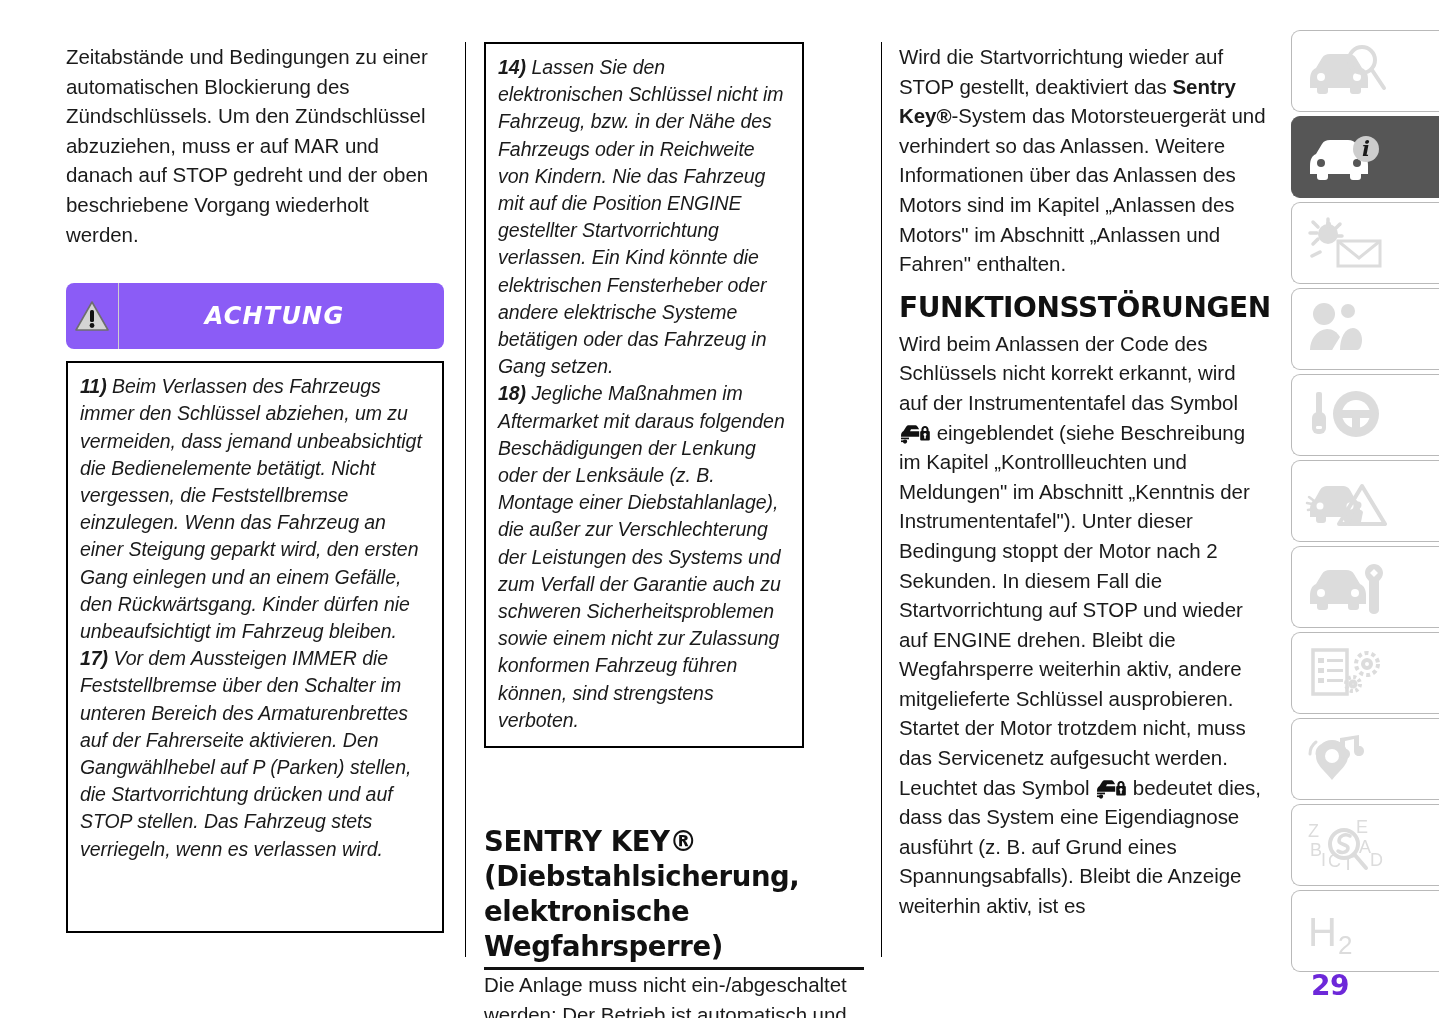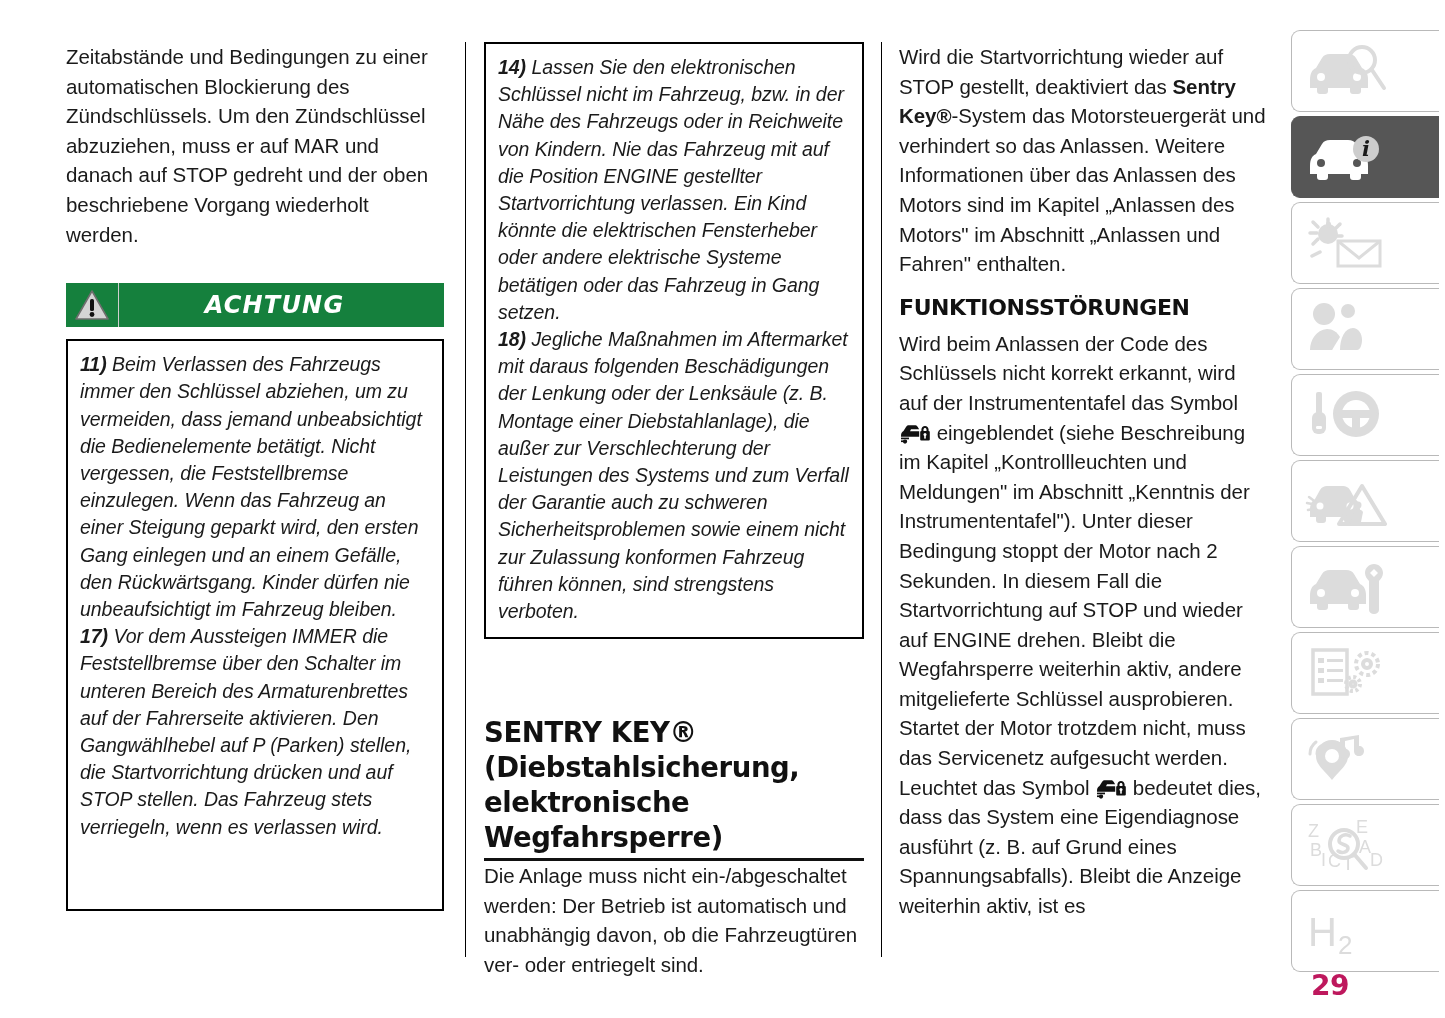--- a/index.html
+++ b/index.html
@@ -49,43 +49,44 @@
   }
   p + p { margin-top: 0; }
 
   .b { font-weight: bold; }
 
   
   h2.section-head {
     margin: 0;
     font-family: "DejaVu Sans", sans-serif;
     font-weight: bold;
-    font-size: 22px;
+    font-size: 28px;
     line-height: 31px;
     letter-spacing: -0.4px;
     color: #111;
   }
   h2.big-head {
     font-size: 27.5px;
     line-height: 35px;
     margin-top: 36px;
   }
   .head-underline {
     border-bottom: 3px solid #111;
     padding-bottom: 3px;
     margin-bottom: 16px;
   }
 
   
   .warn-bar {
     display: flex;
     align-items: stretch;
-    background: #15803d;
-    height: 44px;
+    background: #8b5cf6;
+    height: 66px;
     width: 378px;
+    border-radius: 8px;
   }
   .warn-bar-icon {
     width: 52px;
     display: flex;
     align-items: center;
     justify-content: center;
     border-right: 1px solid #cfcfcf;
   }
   .warn-bar-title {
     flex: 1;
@@ -155,21 +156,21 @@
   .tab svg { display: block; }
 
   
   .page-number {
     position: absolute;
     right: 96px;
     bottom: 16px;
     font-family: "DejaVu Sans", sans-serif;
     font-weight: bold;
     font-size: 28px;
-    color: #be185d;
+    color: #6d28d9;
     letter-spacing: -0.5px;
   }
 </style>
 </head>
 <body>
 
 <div class="page">
 
   <div class="col-rule rule-1"></div>
   <div class="col-rule rule-2"></div>
@@ -198,21 +199,21 @@
       </p>
       <p>
         <span class="num">17)</span>
         <span>Vor dem Aussteigen IMMER die Feststellbremse über den Schalter im unteren Bereich des Armaturenbrettes auf der Fahrerseite aktivieren. Den Gangwählhebel auf P (Parken) stellen, die Startvorrichtung drücken und auf STOP stellen. Das Fahrzeug stets verriegeln, wenn es verlassen wird.</span>
       </p>
     </div>
   </div>
 
   <div class="col col-mid">
 
-    <div class="warn-box" style="margin-top:0; width:380px; min-height:412px;">
+    <div class="warn-box" style="margin-top:0; width:320px; min-height:412px;">
       <p>
         <span class="num">14)</span>
         <span>Lassen Sie den elektronischen Schlüssel nicht im Fahrzeug, bzw. in der Nähe des Fahrzeugs oder in Reichweite von Kindern. Nie das Fahrzeug mit auf die Position ENGINE gestellter Startvorrichtung verlassen. Ein Kind könnte die elektrischen Fensterheber oder andere elektrische Systeme betätigen oder das Fahrzeug in Gang setzen.</span>
       </p>
       <p>
         <span class="num">18)</span>
         <span>Jegliche Maßnahmen im Aftermarket mit daraus folgenden Beschädigungen der Lenkung oder der Lenksäule (z. B. Montage einer Diebstahlanlage), die außer zur Verschlechterung der Leistungen des Systems und zum Verfall der Garantie auch zu schweren Sicherheitsproblemen sowie einem nicht zur Zulassung konformen Fahrzeug führen können, sind strengstens verboten.</span>
       </p>
     </div>
 

